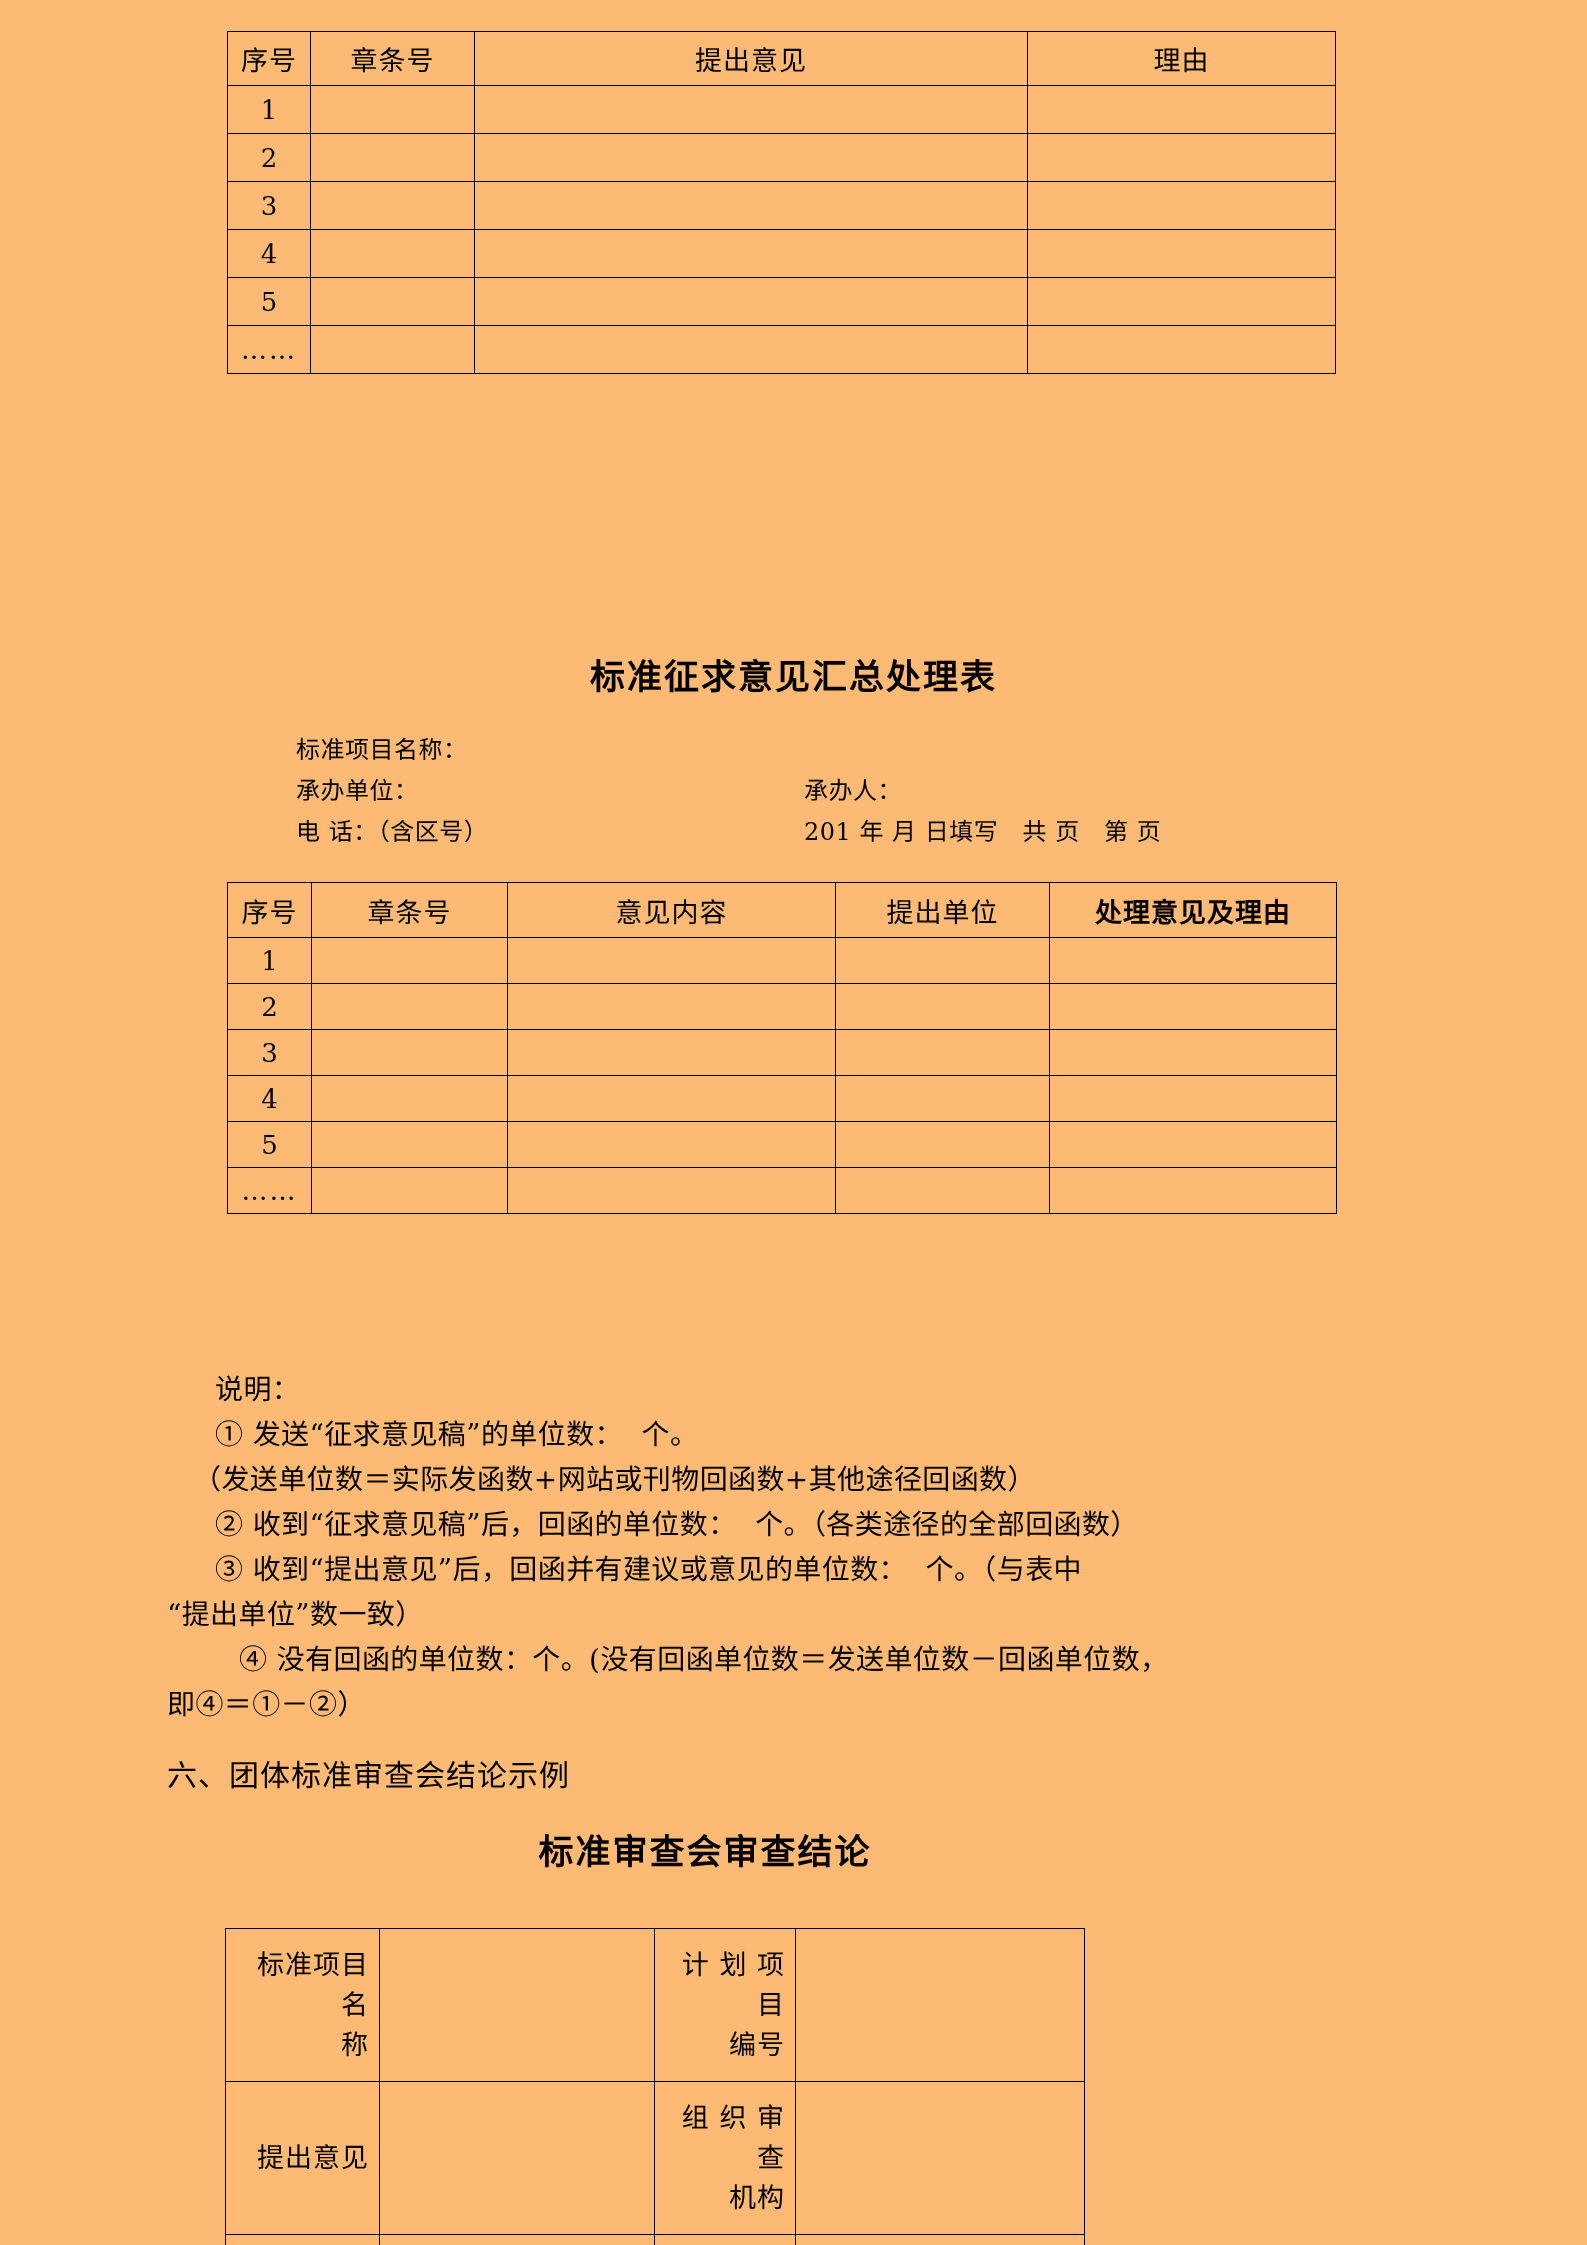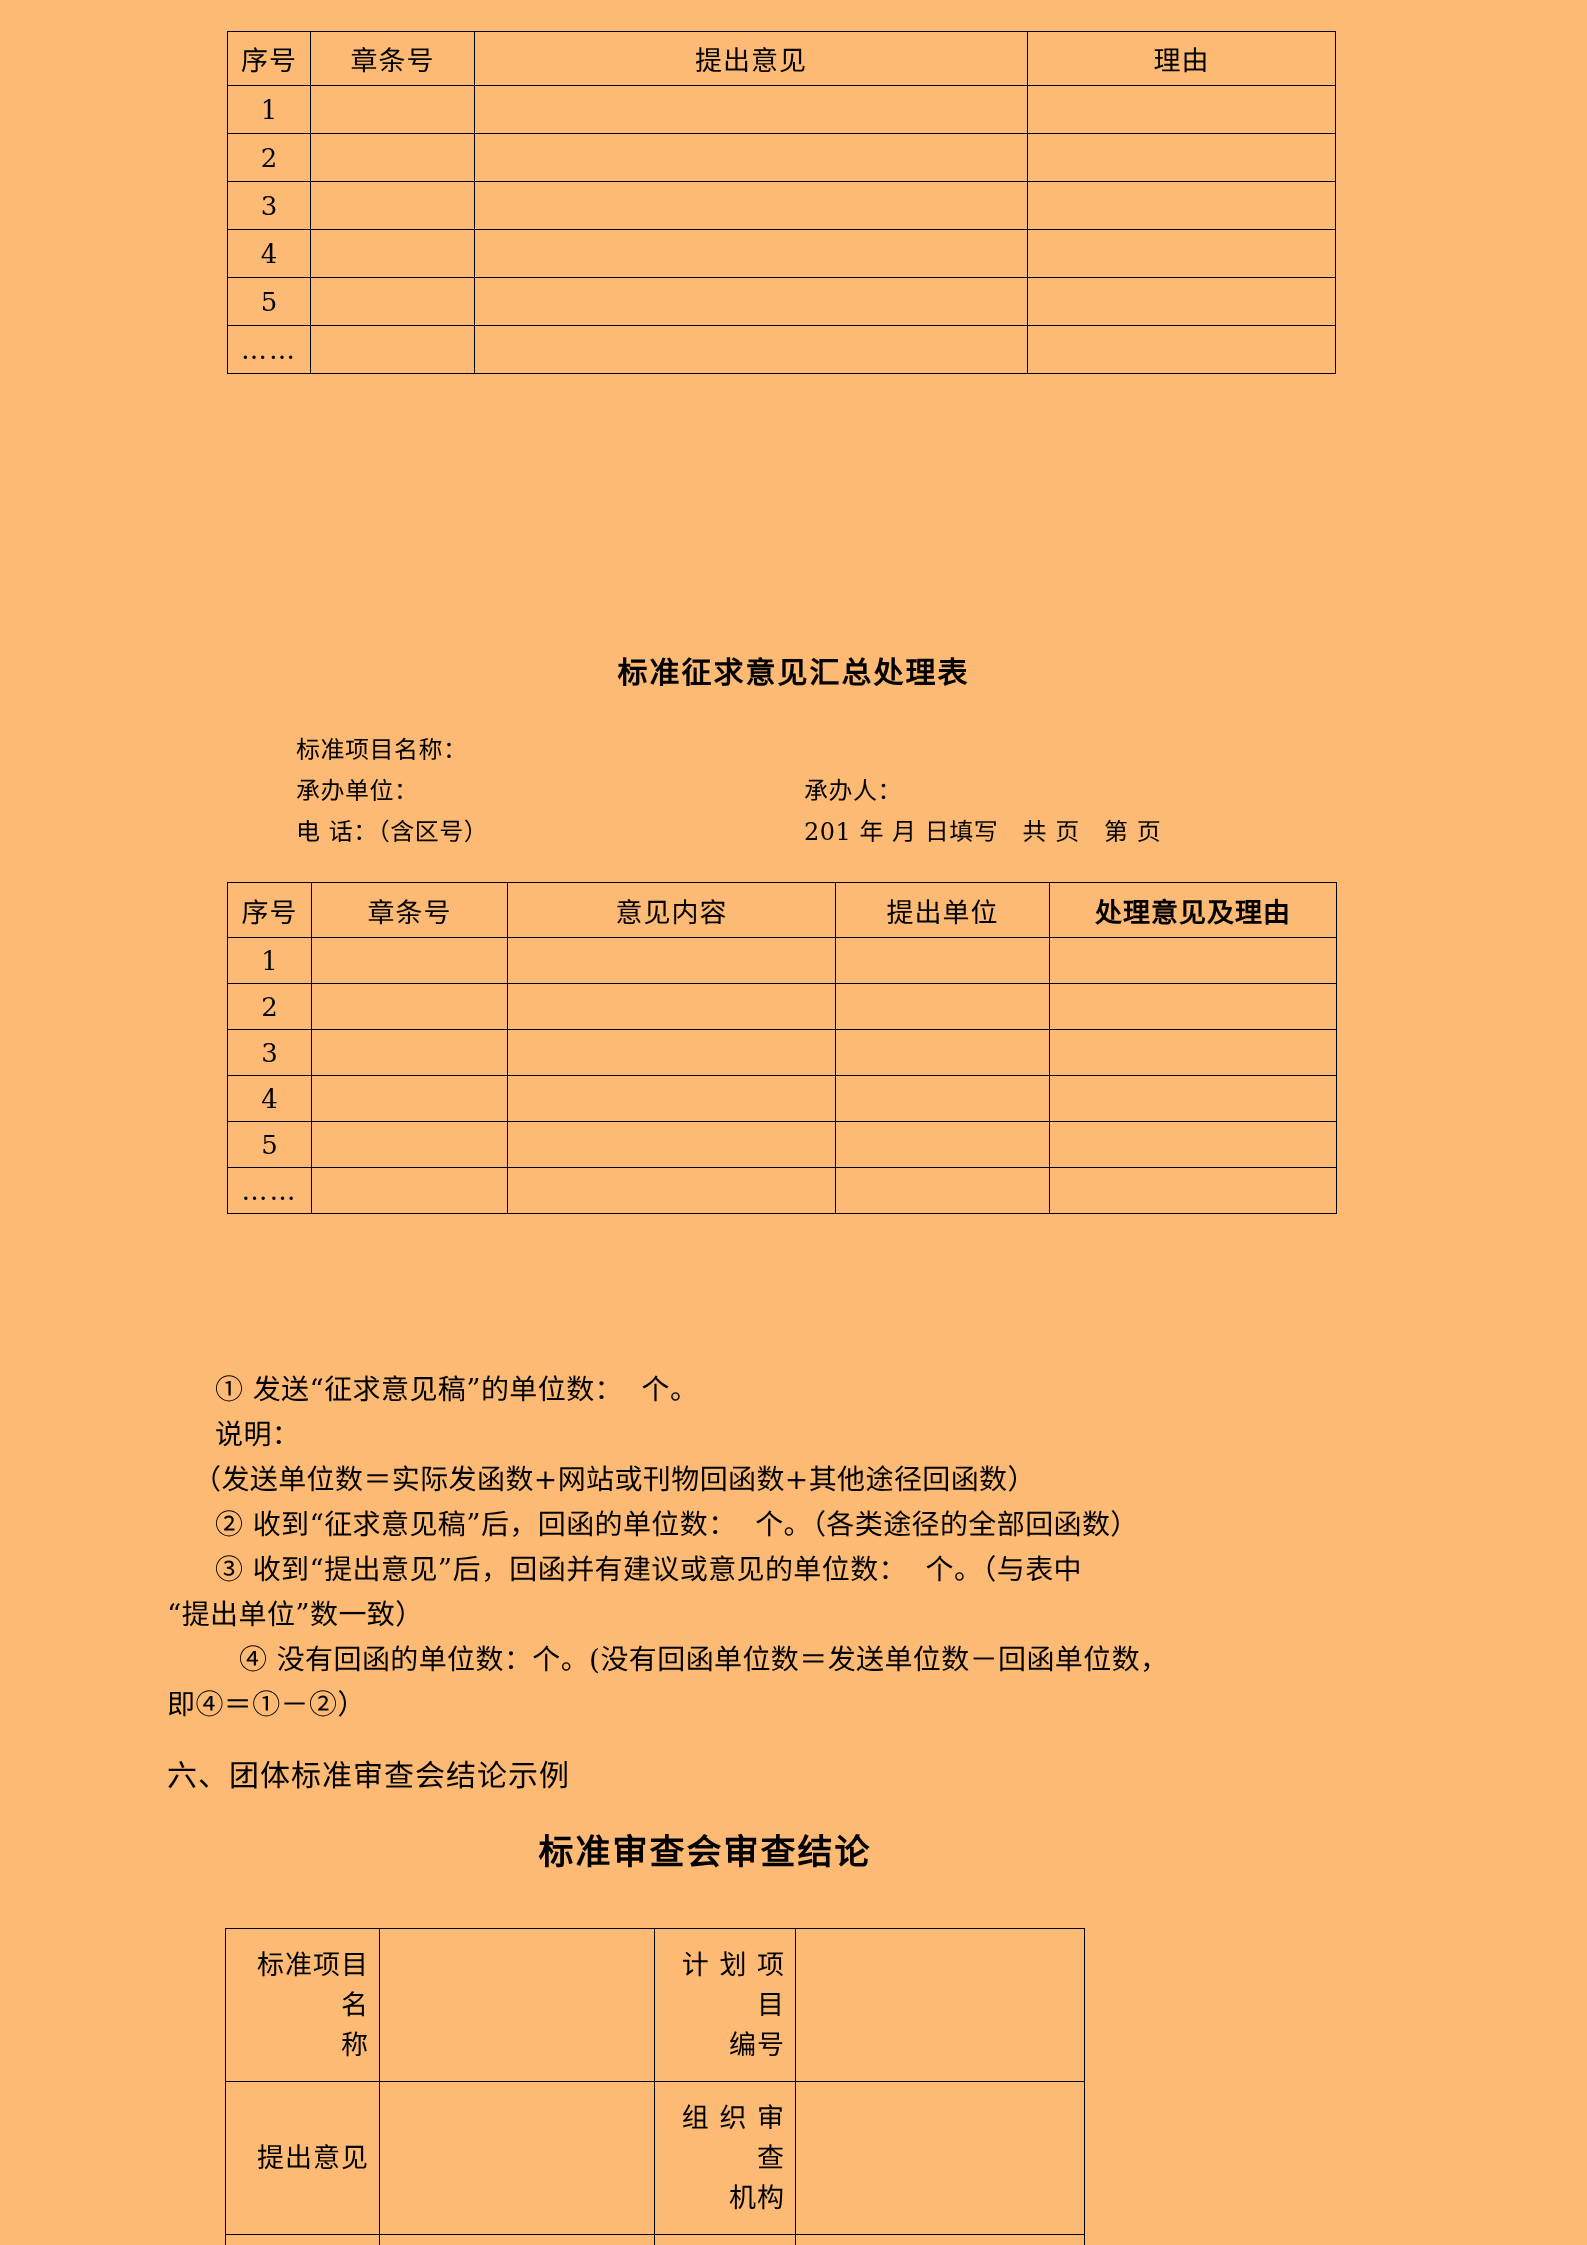--- a/index.html
+++ b/index.html
@@ -53,21 +53,21 @@
 
   
   .main-title {
     position: absolute;
     left: 0;
     top: 648px;
     width: 1587px;
     text-align: center;
     font-family: "DejaVu Sans", "Liberation Sans", sans-serif;
     font-weight: bold;
-    font-size: 30px;
+    font-size: 35px;
     letter-spacing: 2px;
   }
 
   
   .form-lines {
     position: absolute;
     left: 296px;
     top: 730px;
     font-size: 24px;
     line-height: 41px;
@@ -268,22 +268,22 @@
           <td class="c-sec"></td>
           <td class="c-cont"></td>
           <td class="c-unit"></td>
           <td class="c-disp"></td>
         </tr>
       </tbody>
     </table>
   </div>
 
   <div class="notes">
+    <p class="ind1">说明：</p>
     <p class="ind1">① 发送“征求意见稿”的单位数：  个。</p>
-    <p class="ind1">说明：</p>
     <p class="ind-half">（发送单位数＝实际发函数+网站或刊物回函数+其他途径回函数）</p>
     <p class="ind1">② 收到“征求意见稿”后，回函的单位数：  个。（各类途径的全部回函数）</p>
     <p class="ind1">③ 收到“提出意见”后，回函并有建议或意见的单位数：  个。（与表中</p>
     <p class="ind0">“提出单位”数一致）</p>
     <p class="ind2">④ 没有回函的单位数：个。(没有回函单位数＝发送单位数－回函单位数，</p>
     <p class="ind0">即④＝①－②）</p>
   </div>
 
   <div class="sec-heading">六、团体标准审查会结论示例</div>
   <div class="sub-title">标准审查会审查结论</div>

